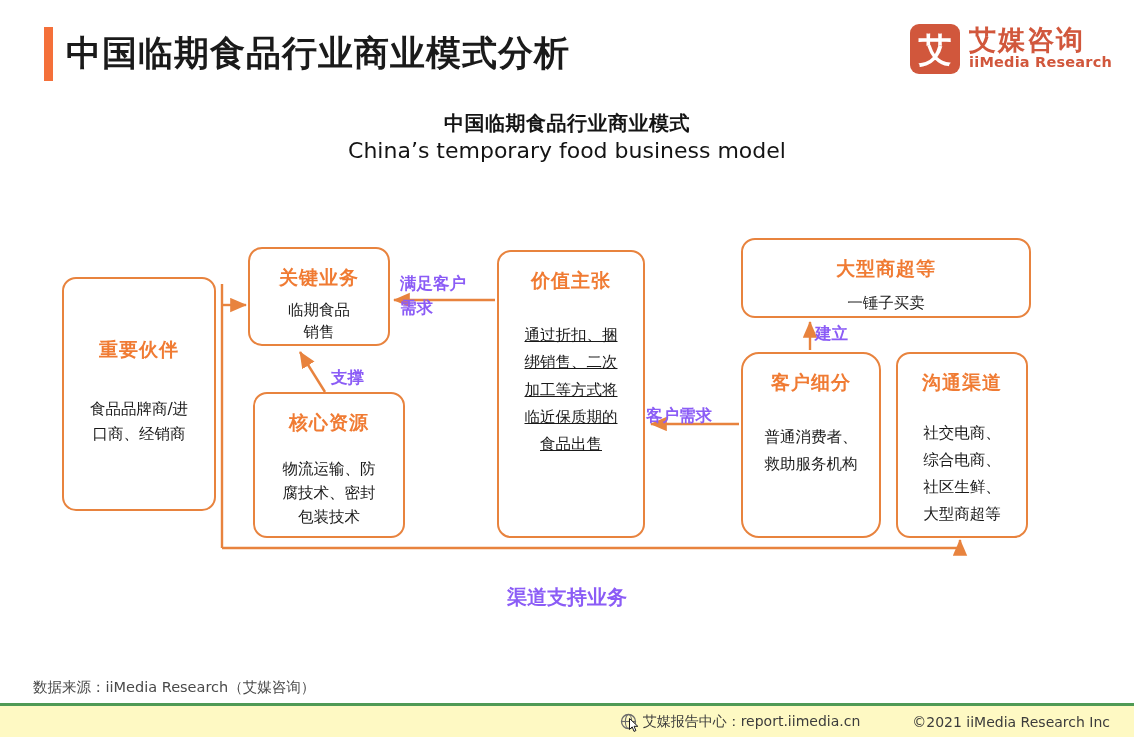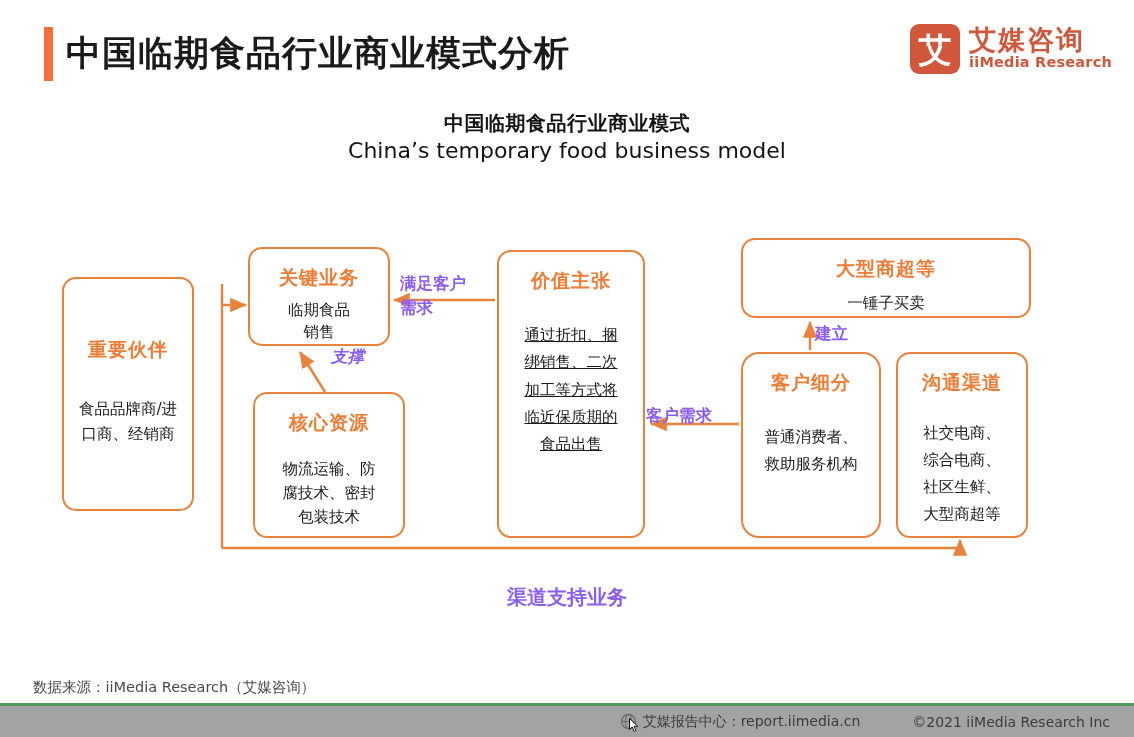--- a/index.html
+++ b/index.html
@@ -67,21 +67,21 @@
   .node-title {
     color: #F07B33; font-weight: 700; font-size: 19px;
     letter-spacing: 1px; white-space: nowrap;
   }
   .node-body {
     color: #1a1a1a; font-size: 15.5px; line-height: 1.62;
     text-align: center; margin-top: 10px;
   }
 
   
-  #node-partners   { left: 62px;  top: 277px; width: 132px; height: 234px; justify-content: center; }
+  #node-partners   { left: 62px;  top: 277px; width: 154px; height: 234px; justify-content: center; }
   #node-partners .node-title { margin-top: -4px; }
   #node-partners .node-body  { margin-top: 34px; }
 
   #node-key-activities { left: 248px; top: 247px; width: 142px; height: 99px; }
   #node-key-activities .node-body { margin-top: 8px; line-height: 1.42; }
 
   #node-core-resources { left: 253px; top: 392px; width: 152px; height: 146px; justify-content: space-between; }
   #node-core-resources .node-body { margin-top: 21px; line-height: 1.55; }
 
   #node-value-prop { left: 497px; top: 250px; width: 148px; height: 288px; }
@@ -96,37 +96,37 @@
   #node-channels { left: 896px; top: 352px; width: 132px; height: 186px; }
   #node-channels .node-body { margin-top: 24px; line-height: 1.74; }
 
   
   .edge-label {
     position: absolute; color: #8b5cf6; font-weight: 700;
     font-size: 16.5px; line-height: 1.45; z-index: 4;
     background: transparent; white-space: pre-line;
   }
   #label-meet-demand { left: 400px; top: 272px; }
-  #label-support     { left: 331px; top: 345px; font-style: italic; }
+  #label-support     { left: 331px; top: 366px; }
   #label-establish   { left: 815px; top: 322px; }
   #label-cust-demand { left: 646px; top: 404px; }
   #label-channel-support {
     left: 0; right: 0; top: 583px; text-align: center;
     font-size: 20px; font-weight: 700;
   }
 
   
   .source-note {
     position: absolute; left: 33px; top: 678px;
     font-size: 14.5px; color: #4a4a4a;
   }
   .footer-bar {
     position: absolute; left: 0; right: 0; bottom: 0;
     height: 34px; border-top: 3px solid #4F9A55;
-    background: #a3a3a3;
+    background: #fef9c3;
     display: flex; align-items: center; justify-content: flex-end;
     padding-right: 24px; gap: 52px;
   }
   .footer-left { display: flex; align-items: center; gap: 6px; }
   .footer-text { font-size: 14px; color: #3c3c3c; }
   .globe { position: relative; width: 17px; height: 17px; }
   .cursor-arrow { position: absolute; left: 9px; top: 5px; }
 </style>
 </head>
 <body>

